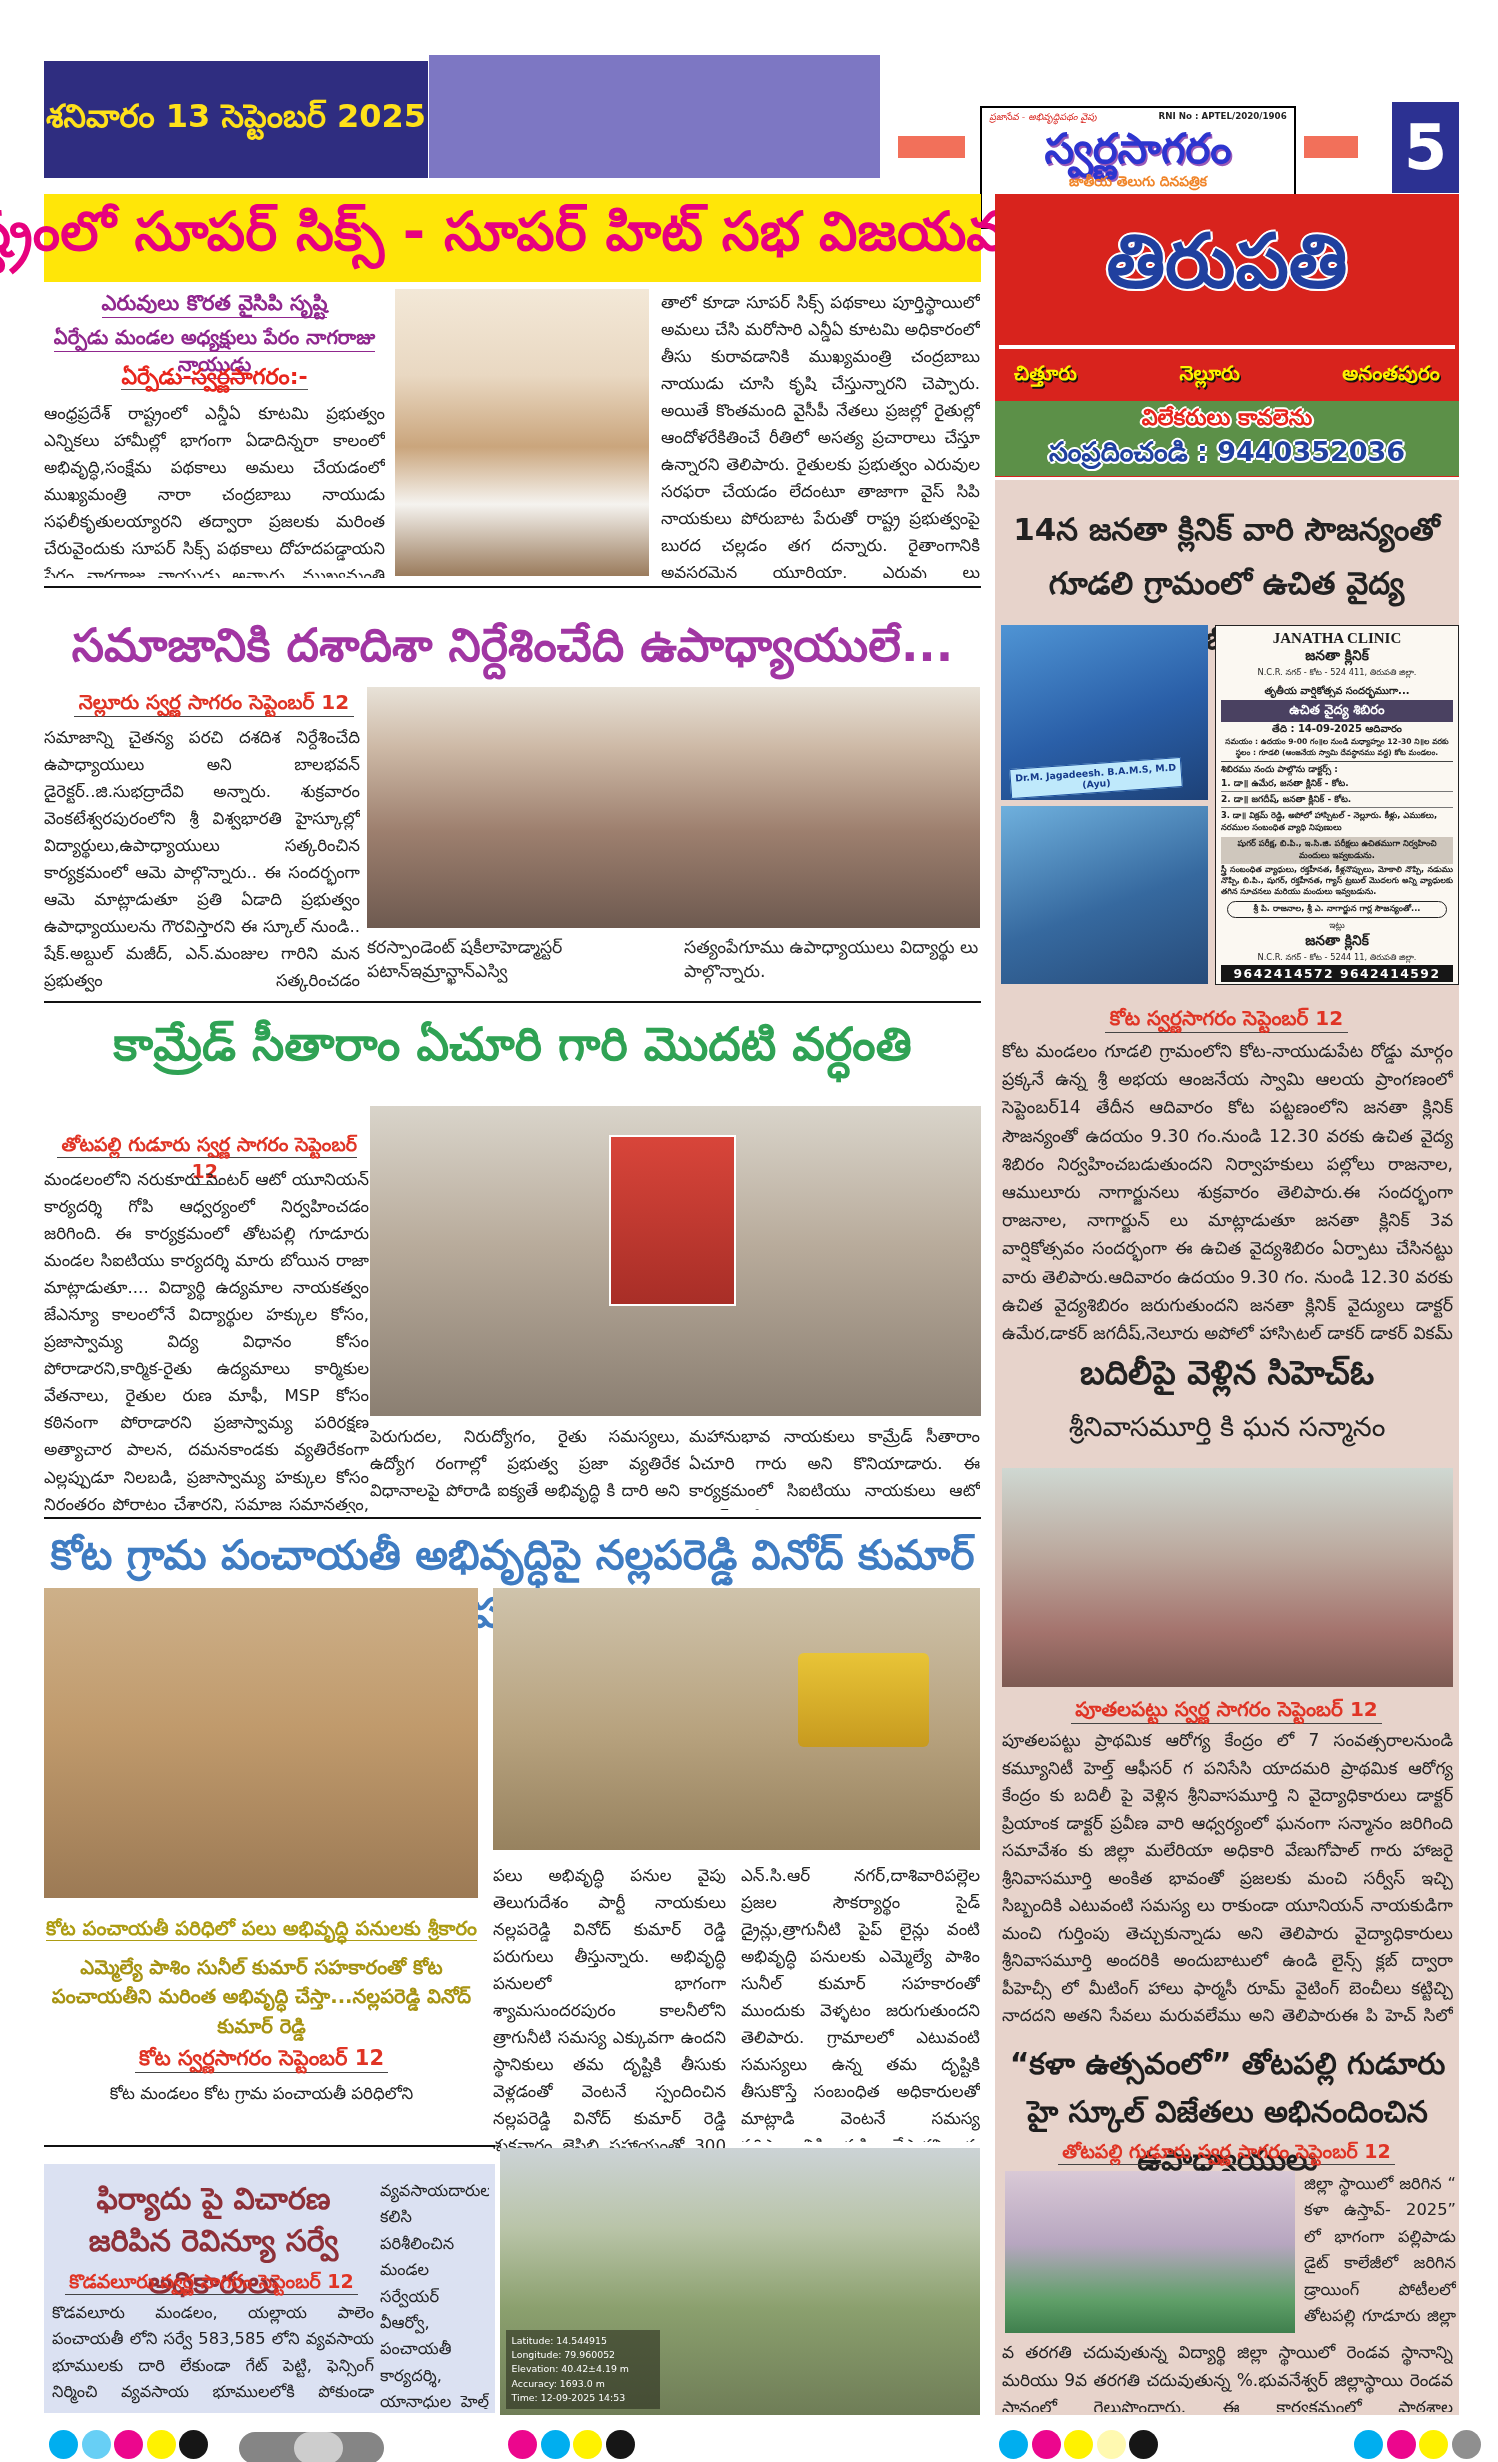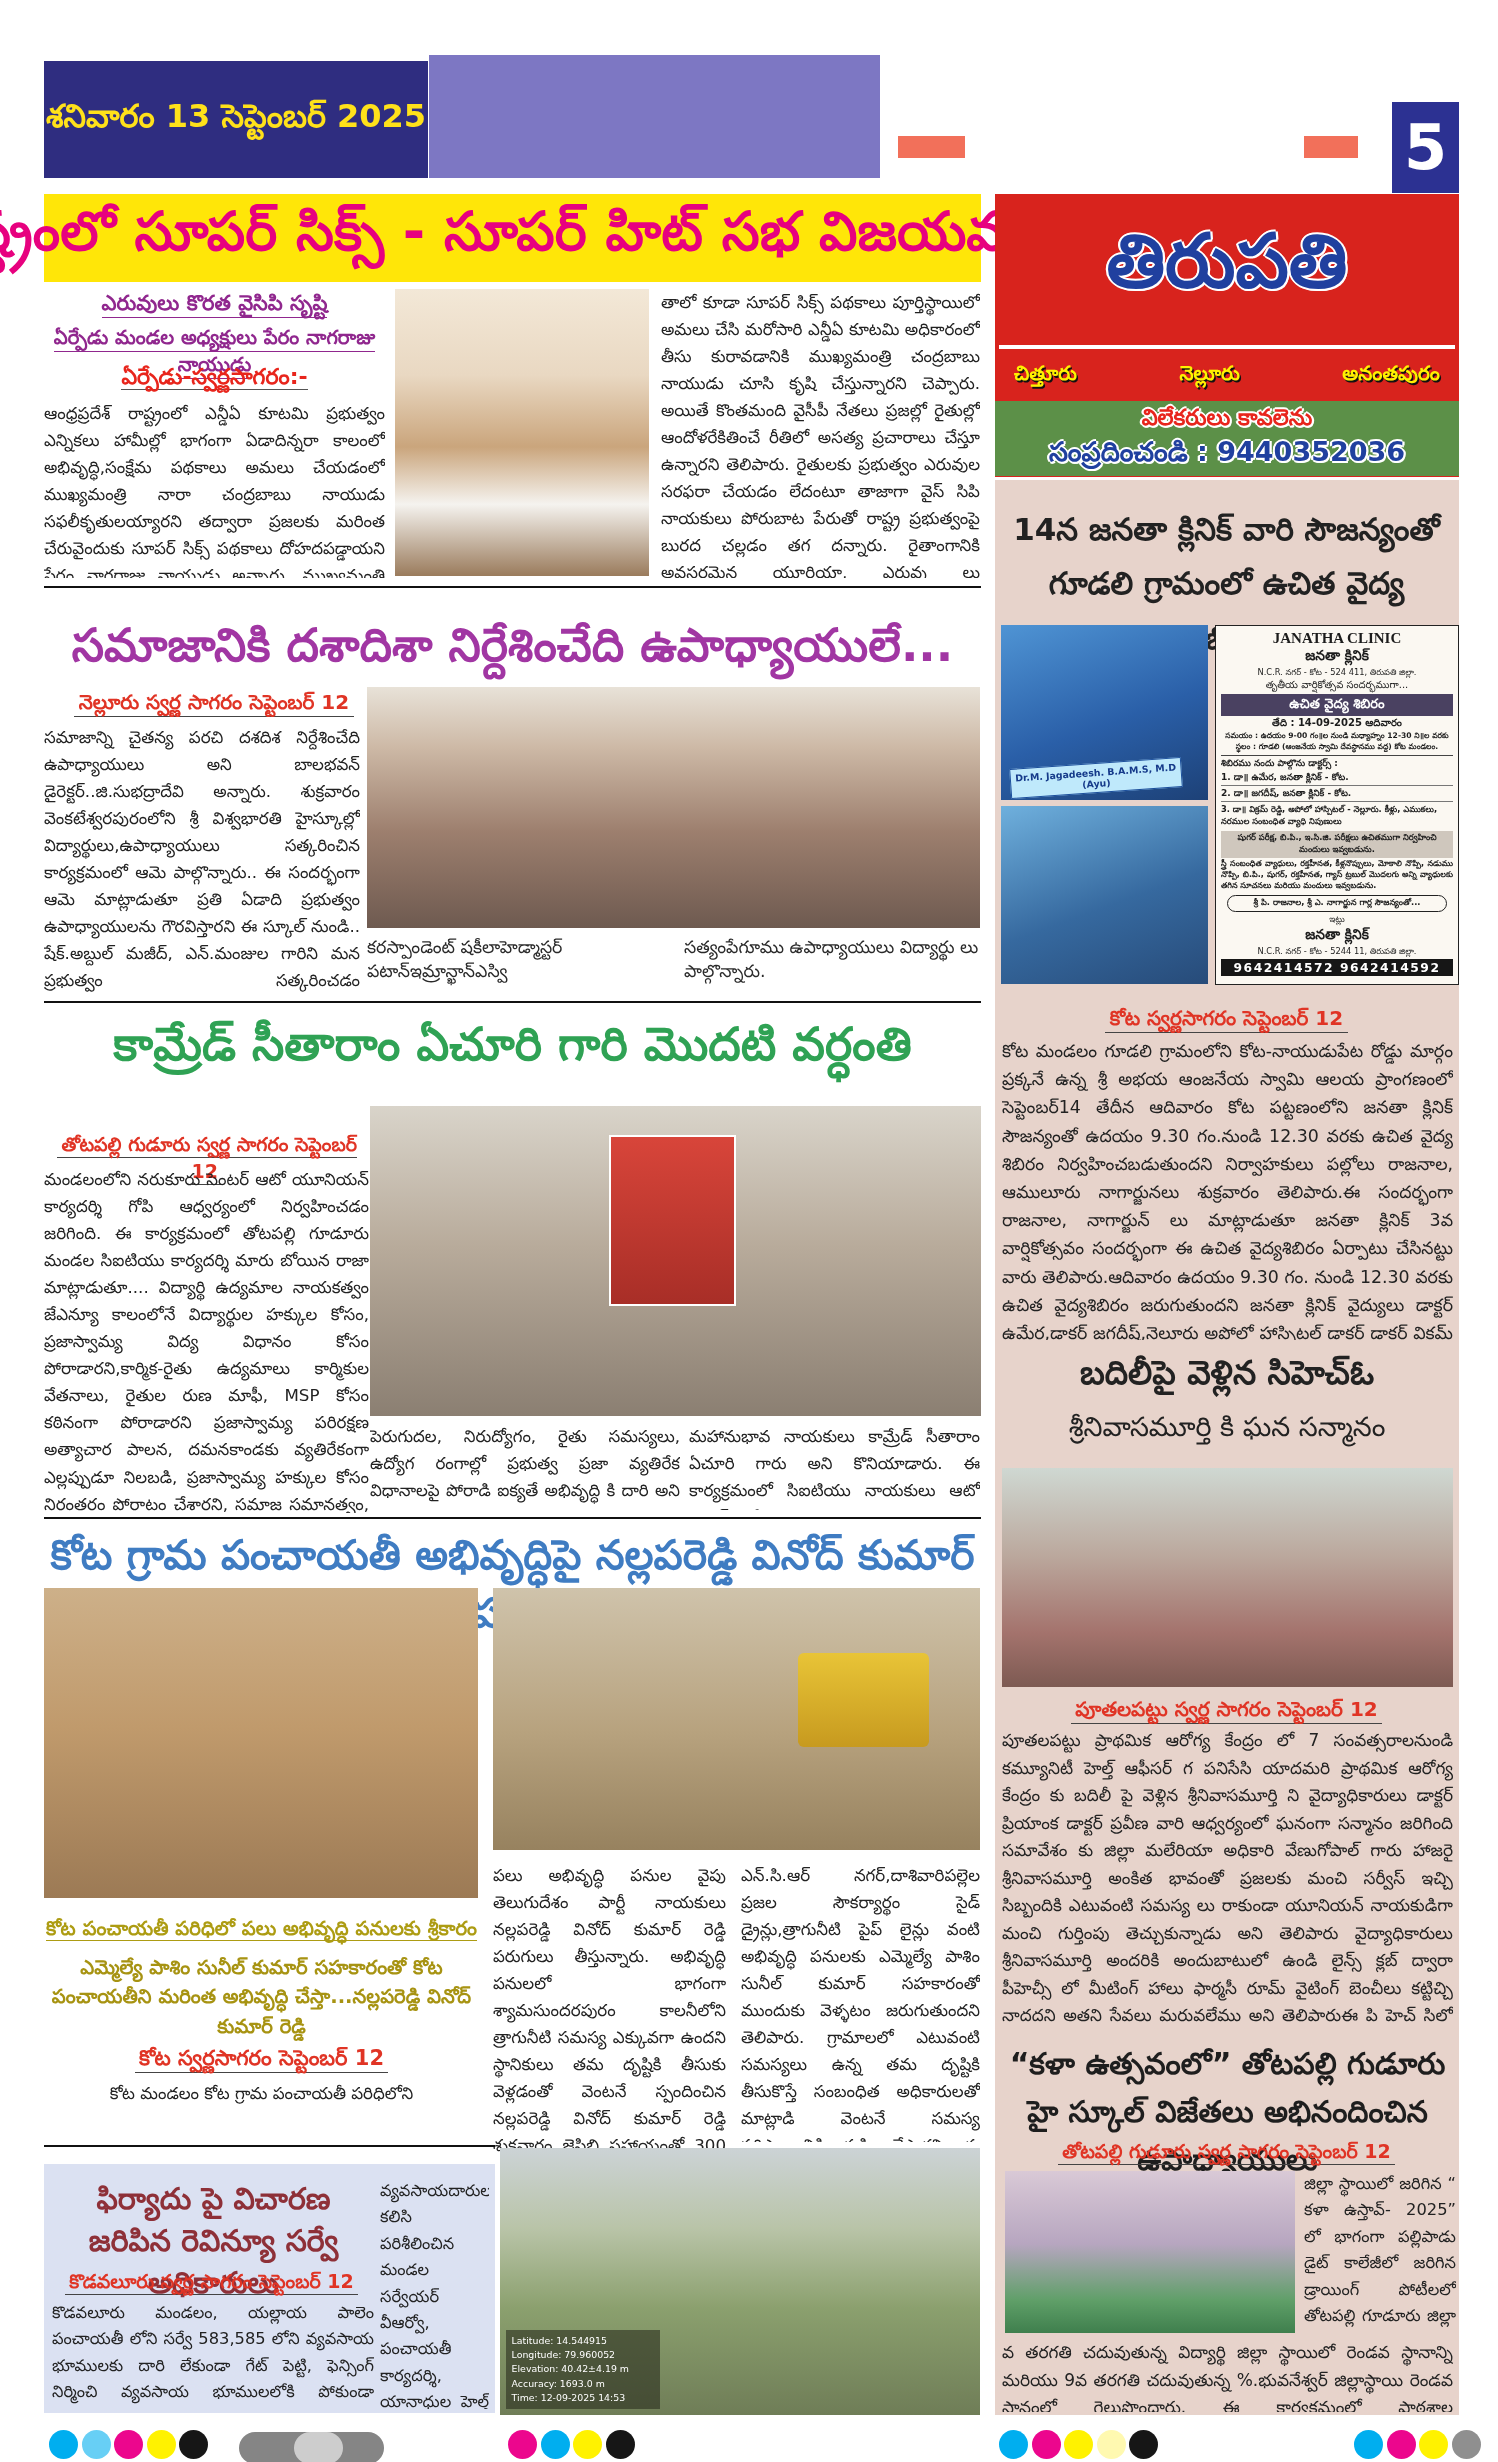--- a/index.html
+++ b/index.html
@@ -24,20 +24,28 @@
 <body>
 
 <div class="page">
 
   <div class="abs flexc" style="left:44px;top:61px;width:384px;height:117px;background:#2f2d80;">
     <span style="color:#ffe11a;font-weight:bold;font-size:32px;">శనివారం 13 సెప్టెంబర్ 2025</span>
   </div>
   <div class="abs" style="left:429px;top:55px;width:451px;height:123px;background:#7d77c3;"></div>
   <div class="abs" style="left:898px;top:136px;width:67px;height:22px;background:#f2705a;"></div>
 
+  <div class="abs" style="left:980px;top:106px;width:316px;height:123px;background:#fff;border:2.2px solid #000;box-sizing:border-box;">
+    <div style="display:flex;justify-content:space-between;padding:2.9px 7.3px 0;">
+      <span style="color:#d8231d;font-size:9.4px;font-style:italic;">ప్రజాసేవ - అభివృద్ధిపథం వైపు</span>
+      <span style="color:#222;font-size:8.7px;font-weight:bold;">RNI No : APTEL/2020/1906</span>
+    </div>
+    <div style="text-align:center;font-size:42px;font-weight:bold;color:#2d35cf;line-height:1.15;text-shadow:1.5px 1.5px 0 #9b59b6;">స్వర్ణసాగరం</div>
+    <div style="text-align:center;font-size:13.8px;font-weight:bold;color:#f08428;">జాతీయ తెలుగు దినపత్రిక</div>
+  </div>
 
   <div class="abs" style="left:1304px;top:136px;width:54px;height:22px;background:#f2705a;"></div>
   <div class="abs flexc" style="left:1392px;top:102px;width:67px;height:91px;background:#2c3192;">
     <span style="color:#fff;font-weight:bold;font-size:62px;">5</span>
   </div>
 
   <div class="abs flexc" style="left:44px;top:194px;width:937px;height:88px;background:#ffe608;">
     <span style="color:#e7017f;font-weight:bold;font-size:54px;white-space:nowrap;">రాష్ట్రంలో సూపర్ సిక్స్ - సూపర్ హిట్ సభ విజయవంతం</span>
   </div>
 
@@ -63,21 +71,21 @@
 
   <div class="abs photo" style="left:1001px;top:625px;width:207px;height:175px;background:linear-gradient(160deg,#4f94d4 0%,#2a5fa8 55%,#1d4177 100%);">
     <div class="abs" style="left:8.7px;bottom:7.3px;width:167px;background:#bfe9fb;color:#153a8a;font-size:9.4px;font-weight:bold;text-align:center;transform:rotate(-4deg);padding:2.9px 1.5px;border:0.7px solid #1c4f9c;">Dr.M. Jagadeesh. B.A.M.S, M.D (Ayu)</div>
   </div>
   <div class="abs photo" style="left:1001px;top:806px;width:207px;height:178px;background:linear-gradient(160deg,#6fb0dd 0%,#36699f 55%,#274b79 100%);"></div>
 
   <div class="abs" style="left:1215px;top:625px;width:244px;height:360px;background:#fbf8f2;border:1.5px solid #222;box-sizing:border-box;padding:3.6px 5px;overflow:hidden;">
     <div class="adrow" style="font-family:'Liberation Serif',serif;font-weight:bold;font-size:15px;">JANATHA CLINIC</div>
     <div class="adrow" style="font-weight:bold;font-size:13.8px;">జనతా క్లినిక్</div>
     <div class="adrow" style="font-size:8.3px;">N.C.R. నగర్ - కోట - 524 411, తిరుపతి జిల్లా.</div>
-    <div class="adrow" style="font-size:10px;font-weight:normal;margin-top:0;">తృతీయ వార్షికోత్సవ సందర్భముగా...</div>
+    <div class="adrow" style="font-size:10px;font-weight:bold;margin-top:6px;">తృతీయ వార్షికోత్సవ సందర్భముగా...</div>
     <div class="adrow" style="background:#4a4161;color:#fff;font-weight:bold;font-size:13px;padding:2.2px 0;margin:1px 0;">ఉచిత వైద్య శిబిరం</div>
     <div class="adrow" style="font-size:10px;font-weight:bold;">తేది : 14-09-2025 ఆదివారం</div>
     <div class="adrow" style="font-size:7.6px;font-weight:bold;">సమయం : ఉదయం 9-00 గం॥ల నుండి మధ్యాహ్నం 12-30 ని॥ల వరకు</div>
     <div class="adrow" style="font-size:7.6px;font-weight:bold;border-bottom:0.7px solid #444;padding-bottom:2.2px;">స్థలం : గూడలి (ఆంజనేయ స్వామి దేవస్థానము వద్ద) కోట మండలం.</div>
     <div style="font-size:9px;font-weight:bold;margin-top:2.2px;">శిబిరము నందు పాల్గొను డాక్టర్స్ :</div>
     <div style="font-size:9px;font-weight:bold;border-bottom:0.7px solid #777;padding:1.5px 0;">1. డా॥ ఉమేర, జనతా క్లినిక్ - కోట.</div>
     <div style="font-size:9px;font-weight:bold;border-bottom:0.7px solid #777;padding:1.5px 0;">2. డా॥ జగదీష్, జనతా క్లినిక్ - కోట.</div>
     <div style="font-size:8.3px;font-weight:bold;padding:1.5px 0;">3. డా॥ విక్రమ్ రెడ్డి, అపోలో హాస్పిటల్ - నెల్లూరు. కీళ్లు, ఎముకలు, నరముల సంబంధిత వ్యాధి నిపుణులు</div>
     <div class="adrow" style="background:#cfc7bd;font-size:8.3px;font-weight:bold;padding:1.5px;margin:1.5px 0;">షుగర్ పరీక్ష, బి.పి., ఇ.సి.జి. పరీక్షలు ఉచితముగా నిర్వహించి మందులు ఇవ్వబడును.</div>
     <div style="font-size:8px;text-align:justify;font-weight:bold;">స్త్రీ సంబంధిత వ్యాధులు, రక్తహీనత, కీళ్లనొప్పులు, మోకాలి నొప్పి, నడుము నొప్పి, బి.పి., షుగర్, రక్తహీనత, గ్యాస్ ట్రబుల్ మొదలగు అన్ని వ్యాధులకు తగిన సూచనలు మరియు మందులు ఇవ్వబడును.</div>

